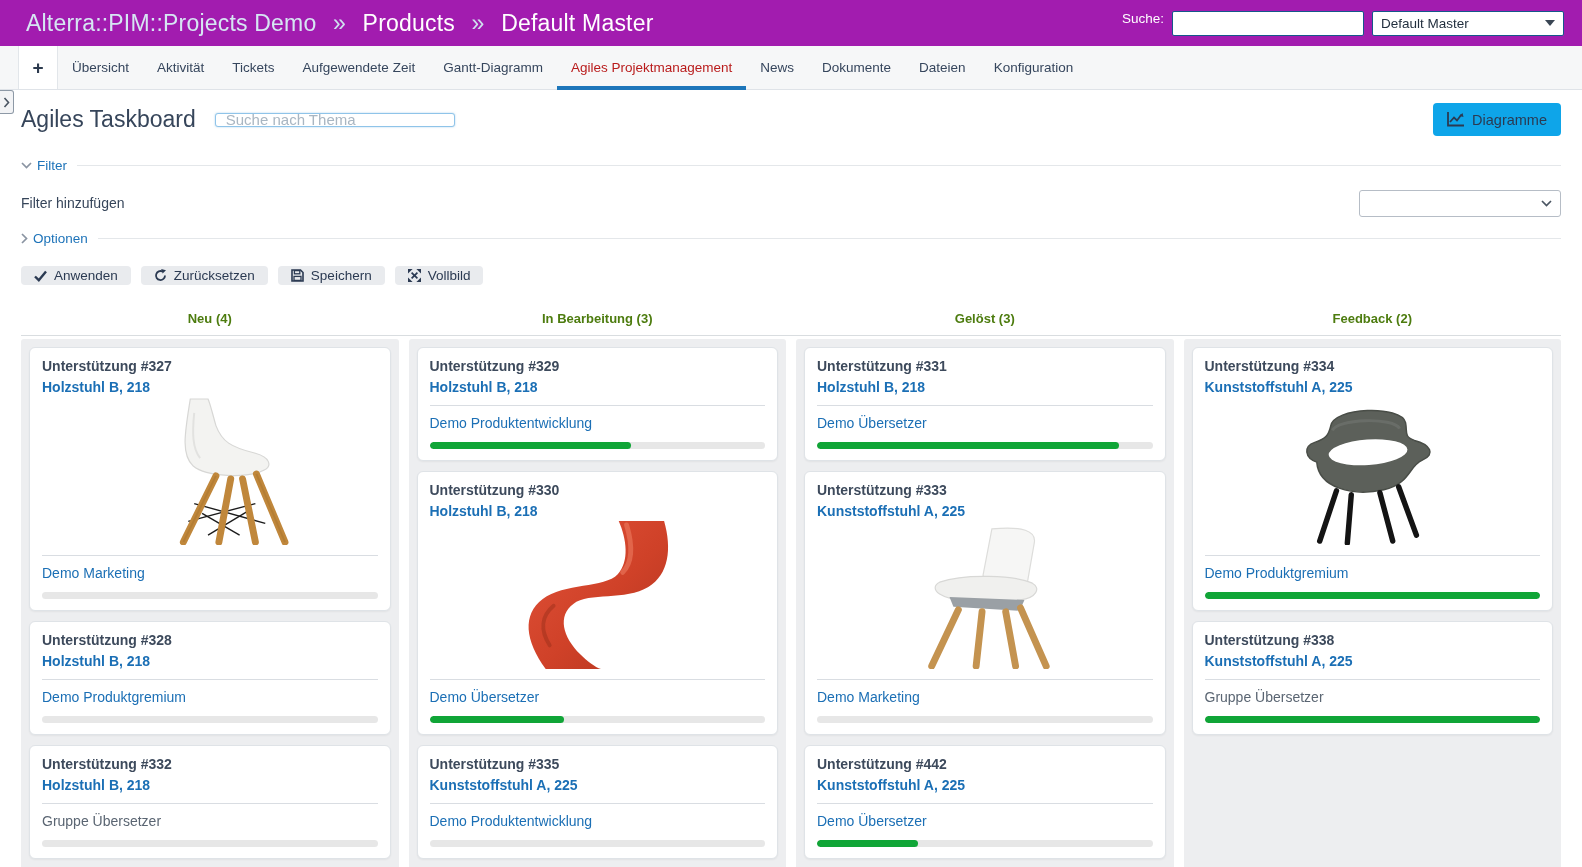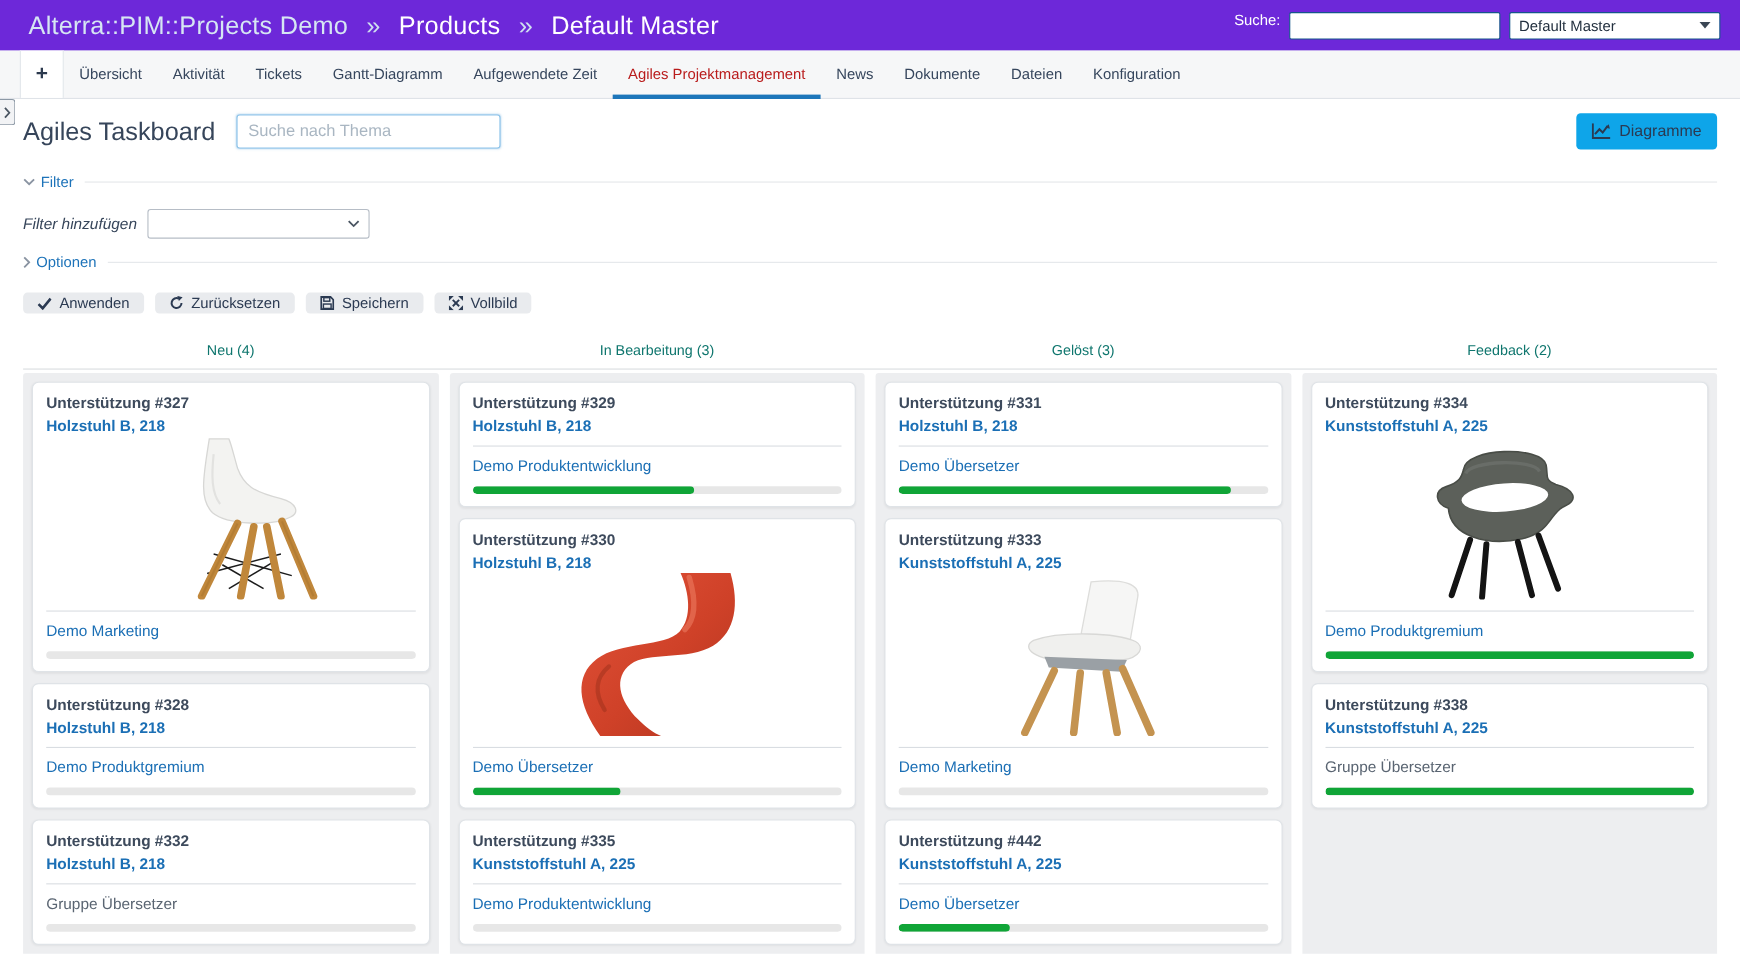--- a/index.html
+++ b/index.html
@@ -1,20 +1,20 @@
 <!DOCTYPE html>
 <html><head>
 <meta charset="utf-8">
 <style>
   * { margin:0; padding:0; box-sizing:border-box; }
   html,body { width:1582px; height:867px; overflow:hidden; background:#fff;
     font-family:"Liberation Sans","DejaVu Sans",sans-serif; color:#3d4a5c; }
 
   
-  .topbar { height:46px; background:#6d28d9; display:flex; align-items:center; padding:0 18px 0 26px; }
+  .topbar { height:46px; background:#a21caf; display:flex; align-items:center; padding:0 18px 0 26px; }
   .crumb { font-size:23px; color:#fff; white-space:nowrap; letter-spacing:.2px; }
   .crumb .seg-app { color:#d6e6f3; }
   .crumb .sep { color:#cfe0ef; padding:0 10px; }
   .topbar-right { margin-left:auto; display:flex; align-items:flex-start; gap:8px; }
   .suche-label { color:#fff; font-size:13.5px; }
   .topbar input.search { width:192px; height:25px; border:1px solid #15578a; border-radius:2px; background:#fff; padding:0 6px; font-size:13px; outline:none; }
   .master-select { width:192px; height:25px; background:#fff; border:1px solid #15578a; border-radius:2px; display:flex; align-items:center; font-size:13.5px; color:#23303f; padding:0 8px; position:relative; cursor:pointer; }
   .master-select .caret { margin-left:auto; width:0; height:0; border-left:5px solid transparent; border-right:5px solid transparent; border-top:6px solid #3a4654; }
 
   
@@ -25,42 +25,42 @@
   .tab.active::after { content:""; position:absolute; left:0; right:0; bottom:-1px; height:4px; background:#1d76ba; }
 
   
   .panel-toggle { position:absolute; left:0; top:90px; width:14px; height:24px; background:#f2f3f5; border:1px solid #8d99a6; border-left:none; border-radius:0 3px 3px 0; display:flex; align-items:center; justify-content:center; cursor:pointer; }
 
   .content { padding:0 21px; }
 
   
   .title-row { display:flex; align-items:center; margin-top:13px; }
   .page-title { font-size:23px; font-weight:400; color:#36455a; }
-  .topic-search { margin-left:19px; width:240px; height:31px; border:1px solid #8fc4e9; box-shadow:0 0 2px rgba(100,170,220,.55); border-radius:3px; padding:0 10px; font-size:15px; color:#3d4a5c; outline:none; }
+  .topic-search { margin-left:19px; width:240px; height:14px; border:1px solid #8fc4e9; box-shadow:0 0 2px rgba(100,170,220,.55); border-radius:3px; padding:0 10px; font-size:15px; color:#3d4a5c; outline:none; }
   .topic-search::placeholder { color:#a9b6c2; }
   .btn-diagrams { margin-left:auto; height:33px; background:#0ea5e9; border:none; border-radius:4px; padding:0 14px; display:flex; align-items:center; gap:8px; font-size:14.5px; color:#2b3a52; cursor:pointer; }
 
   
   .section-row { display:flex; align-items:center; margin-top:22px; }
   .section-row .chev { display:flex; align-items:center; margin-right:5px; }
   .section-label { color:#1d73b9; font-size:13.5px; cursor:pointer; }
   .section-rule { flex:1; border-top:1px solid #e4e7ea; margin-left:10px; }
 
-  .addfilter-row { display:flex; align-items:center; justify-content:flex-start; gap:9px; margin-top:16px; height:28px;font-style:italic; }
+  .addfilter-row { display:flex; align-items:center; justify-content:space-between; gap:9px; margin-top:16px; height:28px; }
   .addfilter-label { font-size:14px; color:#36455a; }
   .addfilter-select { width:202px; height:27px; background:#fff; border:1px solid #b6bdc6; border-radius:3px; display:flex; align-items:center; padding:0 8px; cursor:pointer; }
   .addfilter-select .chev-dn { margin-left:auto; }
 
   
   .actions { display:flex; gap:10px; margin-top:20px; }
   .btn { height:19px; background:#e9ebee; border:none; border-radius:4px; padding:0 13px; display:flex; align-items:center; gap:7px; font-size:13.5px; color:#2b3a52; cursor:pointer; }
 
   
   .board-headers { display:grid; grid-template-columns:repeat(4,1fr); gap:10px; margin-top:26px; }
-  .board-headers .col-h { text-align:center; font-size:13px; font-weight:normal; color:#0f766e; padding-bottom:9px; }
+  .board-headers .col-h { text-align:center; font-size:13px; font-weight:bold; color:#4d7c0f; padding-bottom:9px; }
   .board-rule { border-top:1px solid #d9dde0; }
   .board { display:grid; grid-template-columns:repeat(4,1fr); gap:10px; margin-top:3px; height:520px; }
   .col-panel { background:#edeef0; border-radius:3px; padding:8px; }
 
   .card { background:#fff; border:1px solid #dfe3e7; border-radius:6px; box-shadow:0 1px 2px rgba(0,0,0,.05); padding:10px 12px 11px; margin-bottom:10px; cursor:pointer; }
   .card .ticket { font-size:14px; font-weight:bold; color:#3d4a5c; }
   .card .subject { font-size:14px; font-weight:bold; color:#1b6fb5; margin-top:5px; cursor:pointer; }
   .card .cimg { height:148px; display:flex; justify-content:center; margin-top:2px; }
   .card .divider { border-top:1px solid #d9dde2; margin:10px 0 9px; }
   .card .assignee { font-size:14px; }
@@ -93,22 +93,22 @@
   </div>
 </div>
 
 <div class="tabstrip">
   <div class="tab-add">
       <span>+</span>
     </div>
   <div class="tab">Übersicht</div>
   <div class="tab">Aktivität</div>
   <div class="tab">Tickets</div>
+  <div class="tab">Aufgewendete Zeit</div>
   <div class="tab">Gantt-Diagramm</div>
-  <div class="tab">Aufgewendete Zeit</div>
   <div class="tab active">Agiles Projektmanagement</div>
   <div class="tab">News</div>
   <div class="tab">Dokumente</div>
   <div class="tab">Dateien</div>
   <div class="tab">Konfiguration</div>
 </div>
 
 <div class="panel-toggle">
   <svg width="7" height="11" viewBox="0 0 7 11">
       <polyline points="1.5,1 5.5,5.5 1.5,10" fill="none" stroke="#4a5562" stroke-width="1.6"></polyline>

